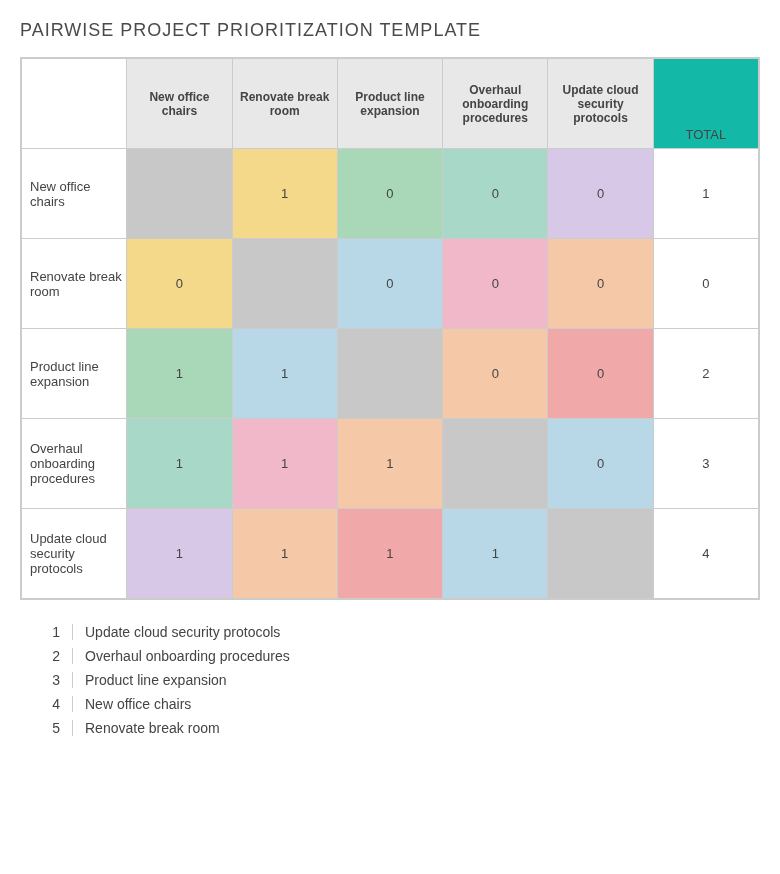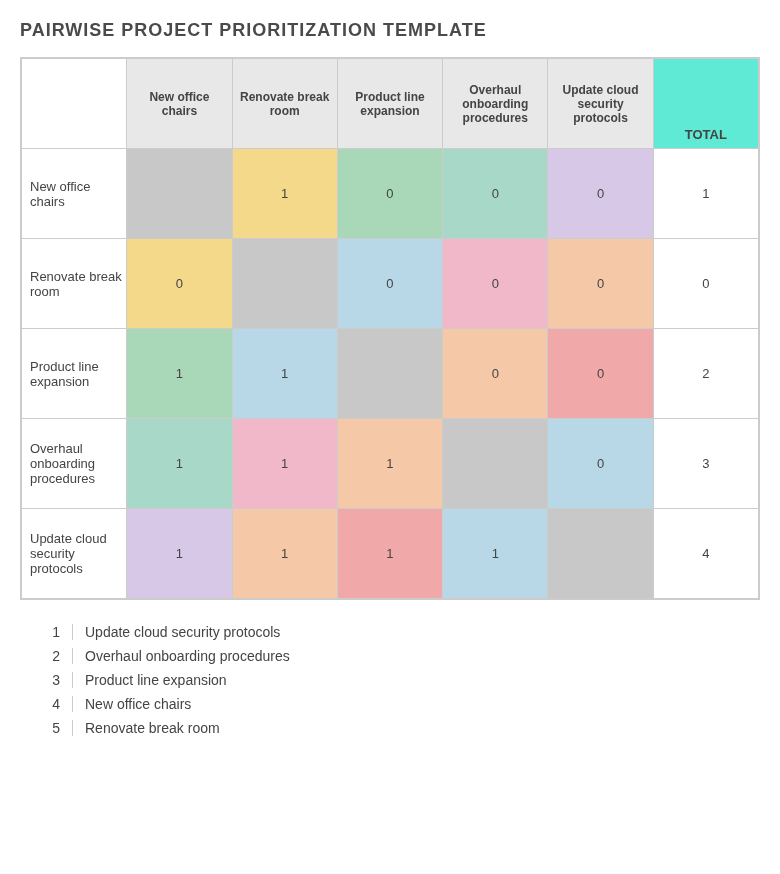--- a/index.html
+++ b/index.html
@@ -5,21 +5,21 @@
     * { box-sizing: border-box; margin: 0; padding: 0; }
     body {
       font-family: Arial, sans-serif;
       background: #fff;
       padding: 20px;
       width: 780px;
       min-height: 874px;
     }
     .page-title {
       font-size: 18px;
-      font-weight: bold;
+      font-weight: normal;
       letter-spacing: 1px;
       color: #4a4a4a;
       margin-bottom: 16px;
       font-family: Arial, sans-serif;
     }
     .matrix-container {
       border: 1px solid #ccc;
       display: inline-block;
       width: 100%;
     }
@@ -46,23 +46,23 @@
     }
     .col-header {
       font-size: 12px;
       color: #444;
       background: #e8e8e8;
       height: 90px;
       vertical-align: middle;
     }
     .total-header {
       font-size: 13px;
-      font-weight: bold;
-      color: #444;
-      background: #5eead4;
+      font-weight: normal;
+      color: #444;
+      background: #14b8a6;
       border: 1px solid #ccc;
       vertical-align: bottom;
       padding-bottom: 6px;
     }
     .total-cell {
       background: #fff;
       font-size: 13px;
       color: #444;
     }
 

